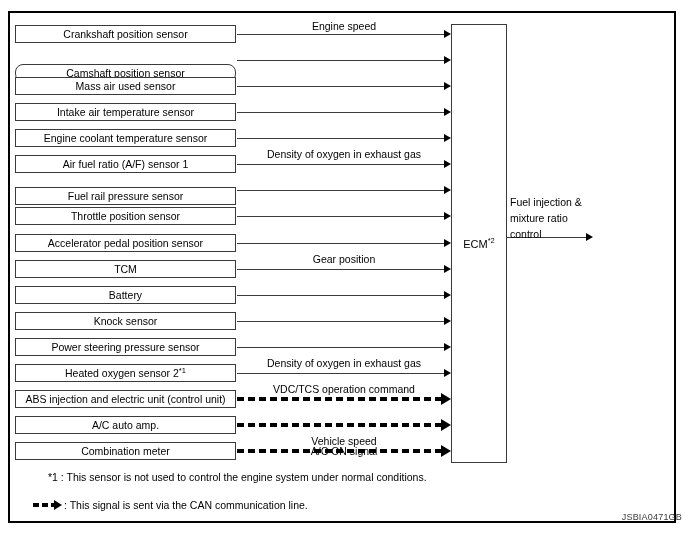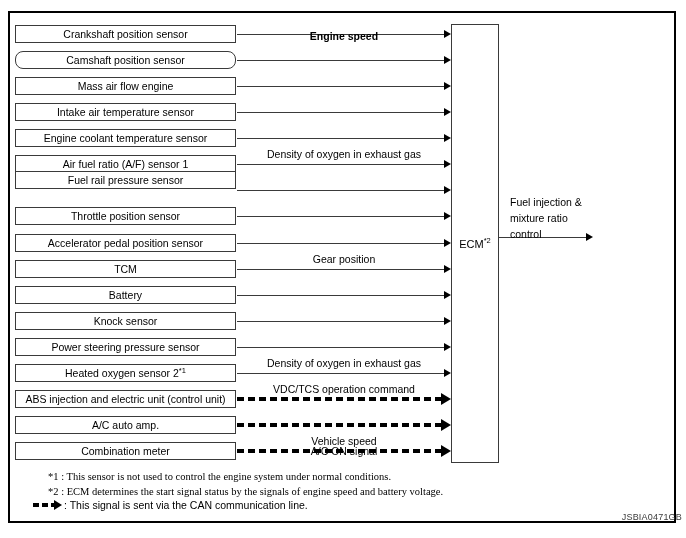--- a/index.html
+++ b/index.html
@@ -77,21 +77,21 @@
     width: 214px;
     text-align: center;
     font-size: 10.5px;
     white-space: nowrap;
     background: transparent;
     z-index: 2;
   }
   .ecm-box {
     position: absolute;
     left: 451px; top: 24px;
-    width: 48px; height: 439px;
+    width: 56px; height: 439px;
     border: 1px solid #3a3a3a;
     background: #fff;
     display: flex;
     align-items: center;
     justify-content: center;
     font-size: 11px;
     z-index: 3;
   }
   .output-label {
     position: absolute;
@@ -120,21 +120,20 @@
     display: flex;
     align-items: center;
     justify-content: center;
     font-size: 10.5px;
   }
   .footnote {
     position: absolute;
     left: 48px;
     font-size: 10.5px;
     white-space: nowrap;
-    font-family: Liberation Serif, serif;
   }
   .footnote-can {
     position: absolute;
     left: 33px;
     display: flex;
     align-items: center;
     font-size: 10.5px;
     white-space: nowrap;
   }
   .can-glyph {
@@ -165,48 +164,48 @@
 
 <div class="page">
   <div class="outer-border"></div>
 
   <div id="sensor-rows">
       <div class="sensor-box" style="top: 25px;">
         <span>Crankshaft position sensor</span>
       </div>
       <div class="arrow-line" style="top: 34px;"></div>
       <div class="arrow-head" style="left: 444px; top: 30px;"></div>
-      <div class="signal-label" style="top: 30px; font-weight: bold;">Engine speed</div>
-      <div class="sensor-box" style="top: 51px; border-radius: 8px;">
+      <div class="signal-label" style="top: 20px;">Engine speed</div>
+      <div class="sensor-box" style="top: 64px; border-radius: 8px;">
         <span>Camshaft position sensor</span>
       </div>
       <div class="arrow-line" style="top: 60px;"></div>
       <div class="arrow-head" style="left: 444px; top: 56px;"></div>
       <div class="sensor-box" style="top: 77px;">
-        <span>Mass air flow engine</span>
+        <span>Mass air used sensor</span>
       </div>
       <div class="arrow-line" style="top: 86px;"></div>
       <div class="arrow-head" style="left: 444px; top: 82px;"></div>
       <div class="sensor-box" style="top: 103px;">
         <span>Intake air temperature sensor</span>
       </div>
       <div class="arrow-line" style="top: 112px;"></div>
       <div class="arrow-head" style="left: 444px; top: 108px;"></div>
       <div class="sensor-box" style="top: 129px;">
         <span>Engine coolant temperature sensor</span>
       </div>
       <div class="arrow-line" style="top: 138px;"></div>
       <div class="arrow-head" style="left: 444px; top: 134px;"></div>
       <div class="sensor-box" style="top: 155px;">
         <span>Air fuel ratio (A/F) sensor 1</span>
       </div>
       <div class="arrow-line" style="top: 164px;"></div>
       <div class="arrow-head" style="left: 444px; top: 160px;"></div>
       <div class="signal-label" style="top: 148px;">Density of oxygen in exhaust gas</div>
-      <div class="sensor-box" style="top: 171px;">
+      <div class="sensor-box" style="top: 187px;">
         <span>Fuel rail pressure sensor</span>
       </div>
       <div class="arrow-line" style="top: 190px;"></div>
       <div class="arrow-head" style="left: 444px; top: 186px;"></div>
       <div class="sensor-box" style="top: 207px;">
         <span>Throttle position sensor</span>
       </div>
       <div class="arrow-line" style="top: 216px;"></div>
       <div class="arrow-head" style="left: 444px; top: 212px;"></div>
       <div class="sensor-box" style="top: 234px;">
@@ -266,21 +265,20 @@
   </div>
 
   <div class="output-label">Fuel injection &amp;
 mixture ratio
 control</div>
   <div class="output-line"></div>
   <div class="arrow-head output-head"></div>
 
 
   <div class="footnote" style="top: 471px;">*1 : This sensor is not used to control the engine system under normal conditions.</div>
-  <div class="footnote" style="top: 486px;">*2 : ECM determines the start signal status by the signals of engine speed and battery voltage.</div>
   <div class="footnote-can" style="top: 499px;">
     <span class="can-glyph">
         <span class="bar"></span>
         <span class="tip"></span>
       </span>
     <span>: This signal is sent via the CAN communication line.</span>
   </div>
 
   <div class="figure-id">JSBIA0471GB</div>
 </div>

